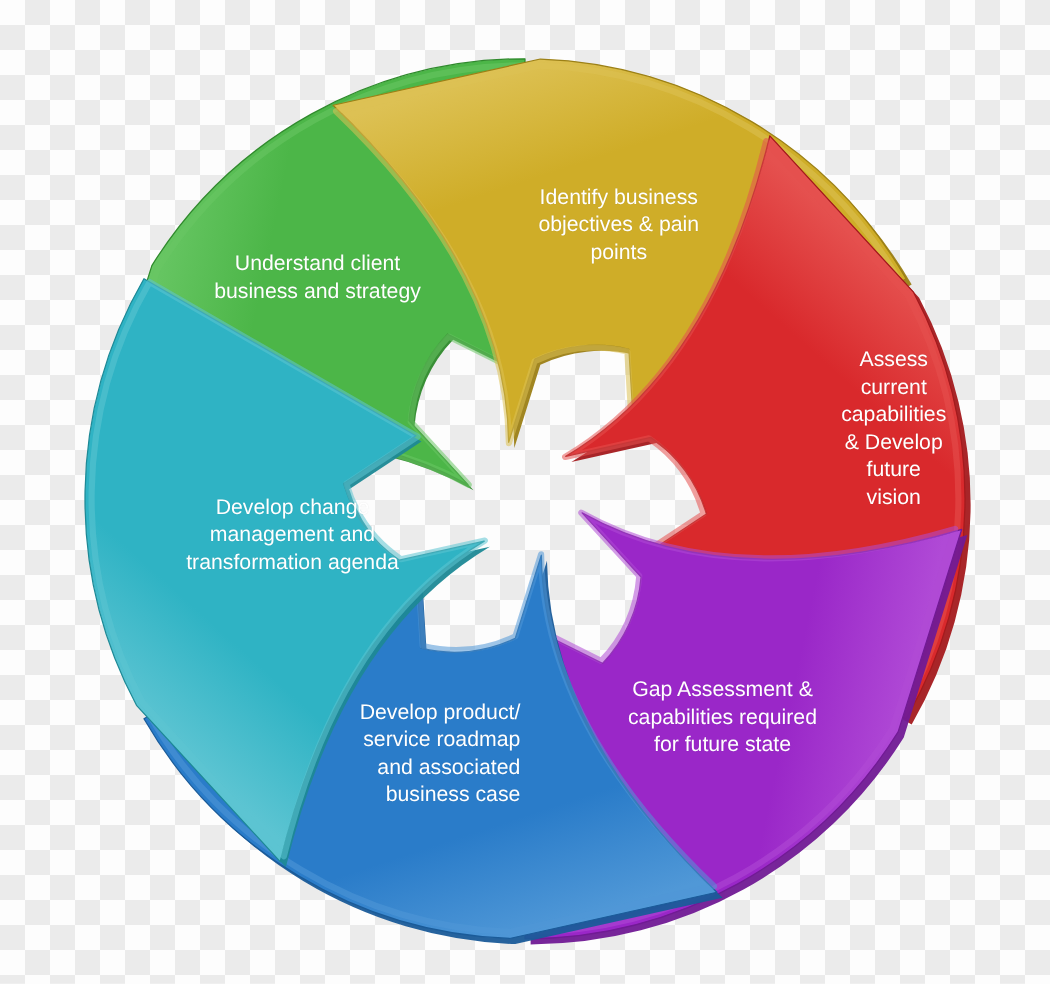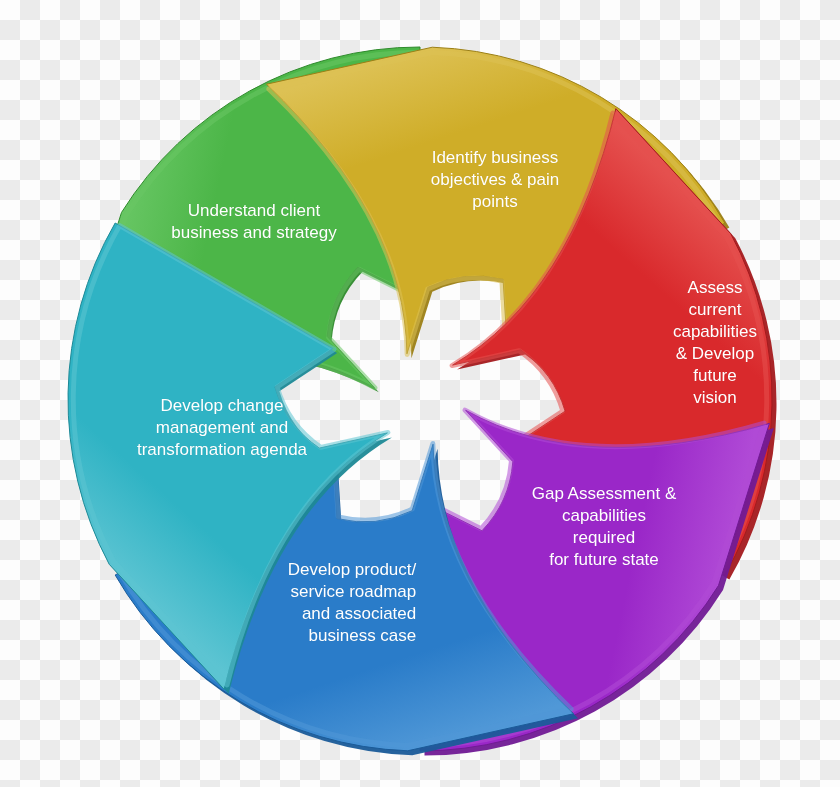--- a/index.html
+++ b/index.html
@@ -120,27 +120,27 @@
       </g>
   </svg>
 
   <div id="label-layer">
       <div class="seg-label" style="left: 495px; top: 180px;">Identify business
 objectives &amp; pain
 points</div>
       <div class="seg-label" style="left: 675px; top: 343px; margin-left: 40px;">Assess current
 capabilities &amp; Develop
 future vision</div>
-      <div class="seg-label" style="left: 578px; top: 527px; margin-left: 26px;">Gap Assessment &amp;
+      <div class="seg-label" style="left: 578px; top: 574px;">Gap Assessment &amp;
 capabilities required
 for future state</div>
       <div class="seg-label" style="left: 352px; top: 603px; text-align: right;">Develop product/
 service roadmap
 and associated
 business case</div>
-      <div class="seg-label" style="left: 222px; top: 428px;">Develop change
+      <div class="seg-label" style="left: 234px; top: 428px;">Develop change
 management and
 transformation agenda</div>
       <div class="seg-label" style="left: 254px; top: 222px;">Understand client
 business and strategy</div>
     </div>
 
 </div>
 
 </body></html>

